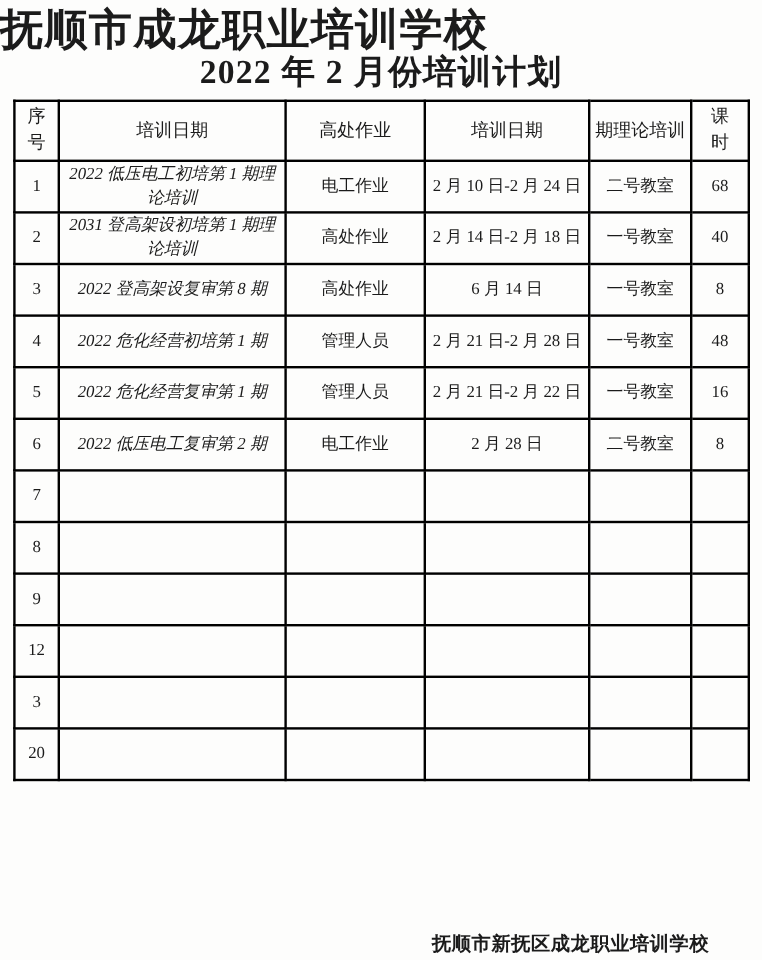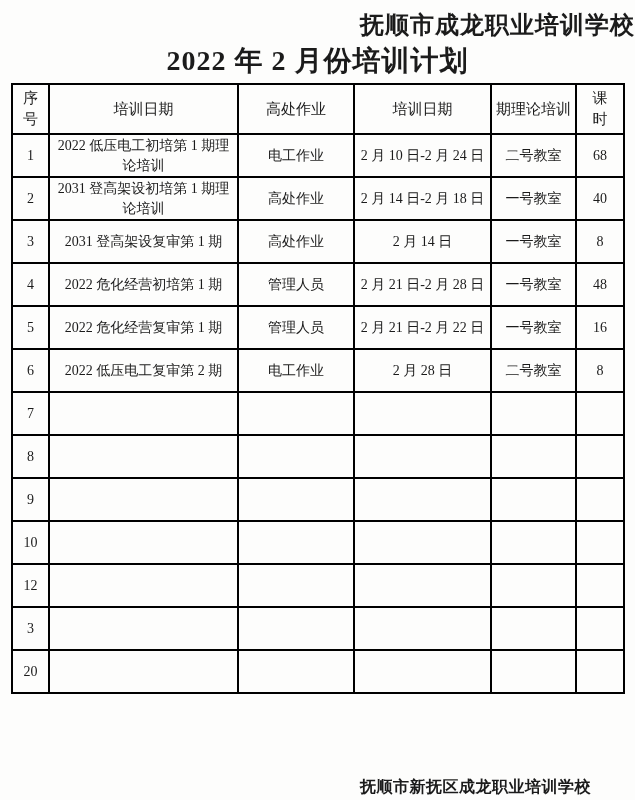--- a/index.html
+++ b/index.html
@@ -8,22 +8,22 @@
     width: 635px;
     height: 800px;
     margin: 0 auto;
     background: #fdfdfc;
     font-family: "Liberation Serif", "DejaVu Serif", serif;
     color: #1b1b1b;
     overflow: hidden;
   }
   .title {
     padding-top: 7px;
-    text-align: right;
-    font-size: 24px;
+    text-align: left;
+    font-size: 36px;
     font-weight: bold;
     letter-spacing: 1px;
     line-height: 36px;
   }
   .subtitle {
     text-align: center;
     font-size: 28px;
     font-weight: bold;
     letter-spacing: 1px;
     line-height: 34px;
@@ -53,21 +53,21 @@
     font-size: 14px;
     height: 39px;
     line-height: 1.4;
   }
   .narrow {
     display: inline-block;
     width: 1.1em;
     word-break: break-all;
     line-height: 1.4;
   }
-  td.class-cell { line-height: 1.35; }
+  td.class-cell { line-height: 1.35; font-style: italic; }
   .footer {
     position: absolute;
     top: 777px;
     right: 44px;
     font-size: 16px;
     font-weight: 600;
     letter-spacing: 0.5px;
     margin-left: 16px;
   }
 </style>
@@ -109,23 +109,23 @@
         <tr>
           <td>2</td>
           <td class="class-cell">2031 登高架设初培第 1 期理论培训</td>
           <td>高处作业</td>
           <td>2 月 14 日-2 月 18 日</td>
           <td>一号教室</td>
           <td>40</td>
         </tr>
         <tr>
           <td>3</td>
-          <td class="class-cell">2031 登高架设复审第 1 期</td>
+          <td class="class-cell">2022 登高架设复审第 8 期</td>
           <td>高处作业</td>
-          <td>2 月 14 日</td>
+          <td>6 月 14 日</td>
           <td>一号教室</td>
           <td>8</td>
         </tr>
         <tr>
           <td>4</td>
           <td class="class-cell">2022 危化经营初培第 1 期</td>
           <td>管理人员</td>
           <td>2 月 21 日-2 月 28 日</td>
           <td>一号教室</td>
           <td>48</td>
@@ -164,28 +164,20 @@
         </tr>
         <tr>
           <td>9</td>
           <td class="class-cell"></td>
           <td></td>
           <td></td>
           <td></td>
           <td></td>
         </tr>
         <tr>
-          <td>10</td>
-          <td class="class-cell"></td>
-          <td></td>
-          <td></td>
-          <td></td>
-          <td></td>
-        </tr>
-        <tr>
           <td>12</td>
           <td class="class-cell"></td>
           <td></td>
           <td></td>
           <td></td>
           <td></td>
         </tr>
         <tr>
           <td>3</td>
           <td class="class-cell"></td>

